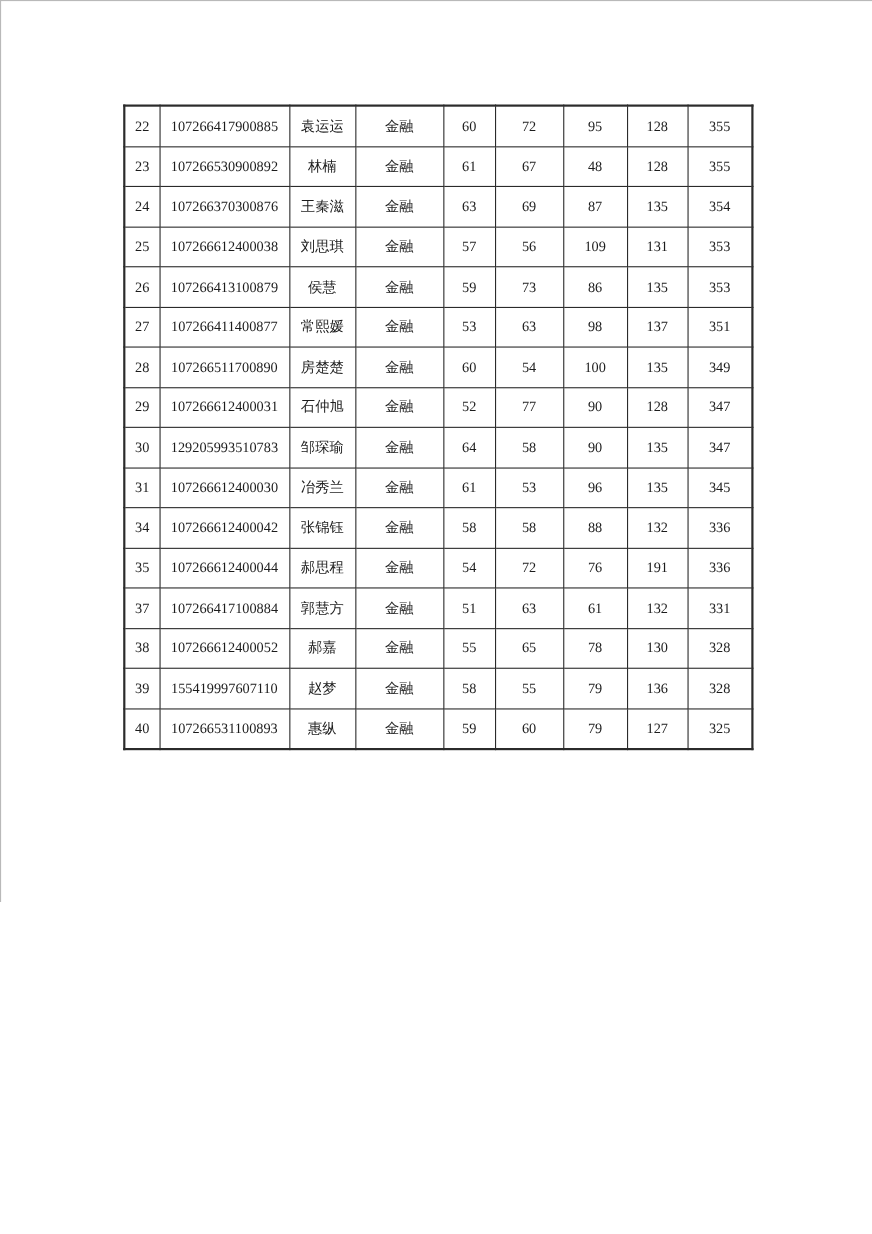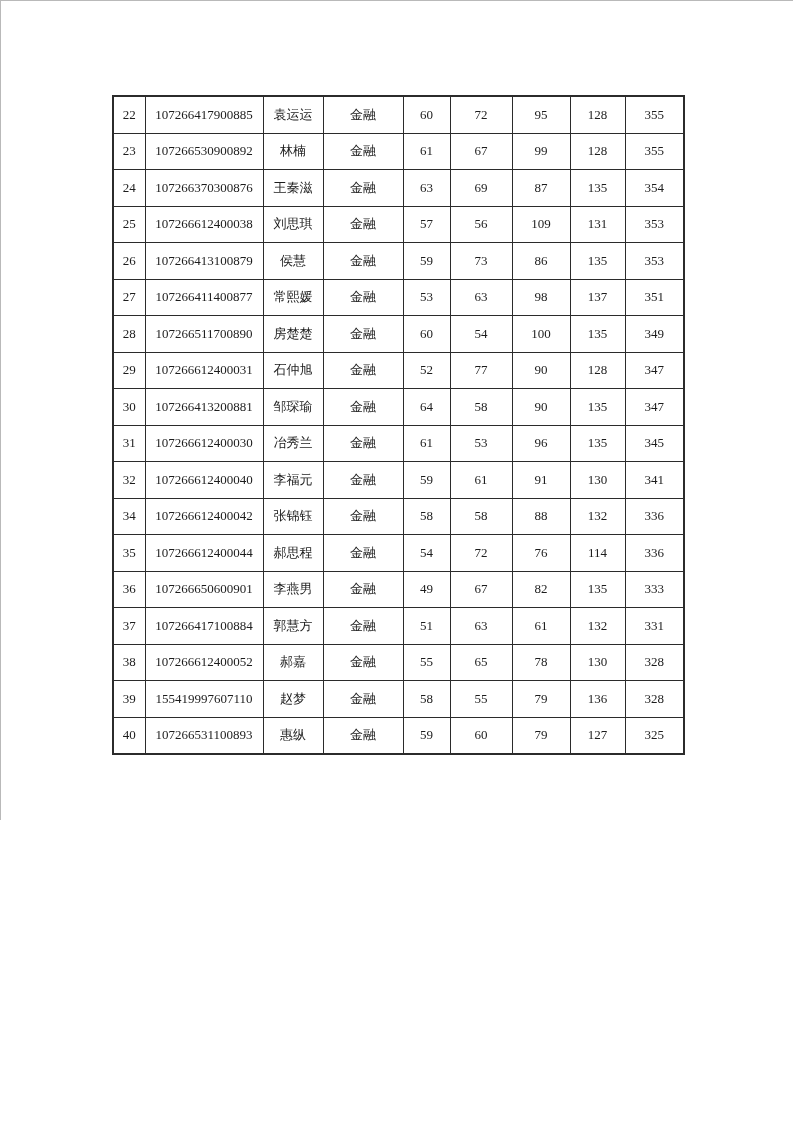--- a/index.html
+++ b/index.html
@@ -88,21 +88,21 @@
           <td>128</td>
           <td>355</td>
         </tr>
         <tr>
           <td>23</td>
           <td>107266530900892</td>
           <td>林楠</td>
           <td>金融</td>
           <td>61</td>
           <td>67</td>
-          <td>99</td>
+          <td>48</td>
           <td>128</td>
           <td>355</td>
         </tr>
         <tr>
           <td>24</td>
           <td>107266370300876</td>
           <td>王秦滋</td>
           <td>金融</td>
           <td>63</td>
           <td>69</td>
@@ -160,83 +160,61 @@
           <td>石仲旭</td>
           <td>金融</td>
           <td>52</td>
           <td>77</td>
           <td>90</td>
           <td>128</td>
           <td>347</td>
         </tr>
         <tr>
           <td>30</td>
-          <td>107266413200881</td>
+          <td>129205993510783</td>
           <td>邹琛瑜</td>
           <td>金融</td>
           <td>64</td>
           <td>58</td>
           <td>90</td>
           <td>135</td>
           <td>347</td>
         </tr>
         <tr>
           <td>31</td>
           <td>107266612400030</td>
           <td>冶秀兰</td>
           <td>金融</td>
           <td>61</td>
           <td>53</td>
           <td>96</td>
           <td>135</td>
           <td>345</td>
         </tr>
         <tr>
-          <td>32</td>
-          <td>107266612400040</td>
-          <td>李福元</td>
-          <td>金融</td>
-          <td>59</td>
-          <td>61</td>
-          <td>91</td>
-          <td>130</td>
-          <td>341</td>
-        </tr>
-        <tr>
           <td>34</td>
           <td>107266612400042</td>
           <td>张锦钰</td>
           <td>金融</td>
           <td>58</td>
           <td>58</td>
           <td>88</td>
           <td>132</td>
           <td>336</td>
         </tr>
         <tr>
           <td>35</td>
           <td>107266612400044</td>
           <td>郝思程</td>
           <td>金融</td>
           <td>54</td>
           <td>72</td>
           <td>76</td>
-          <td>114</td>
+          <td>191</td>
           <td>336</td>
-        </tr>
-        <tr>
-          <td>36</td>
-          <td>107266650600901</td>
-          <td>李燕男</td>
-          <td>金融</td>
-          <td>49</td>
-          <td>67</td>
-          <td>82</td>
-          <td>135</td>
-          <td>333</td>
         </tr>
         <tr>
           <td>37</td>
           <td>107266417100884</td>
           <td>郭慧方</td>
           <td>金融</td>
           <td>51</td>
           <td>63</td>
           <td>61</td>
           <td>132</td>

